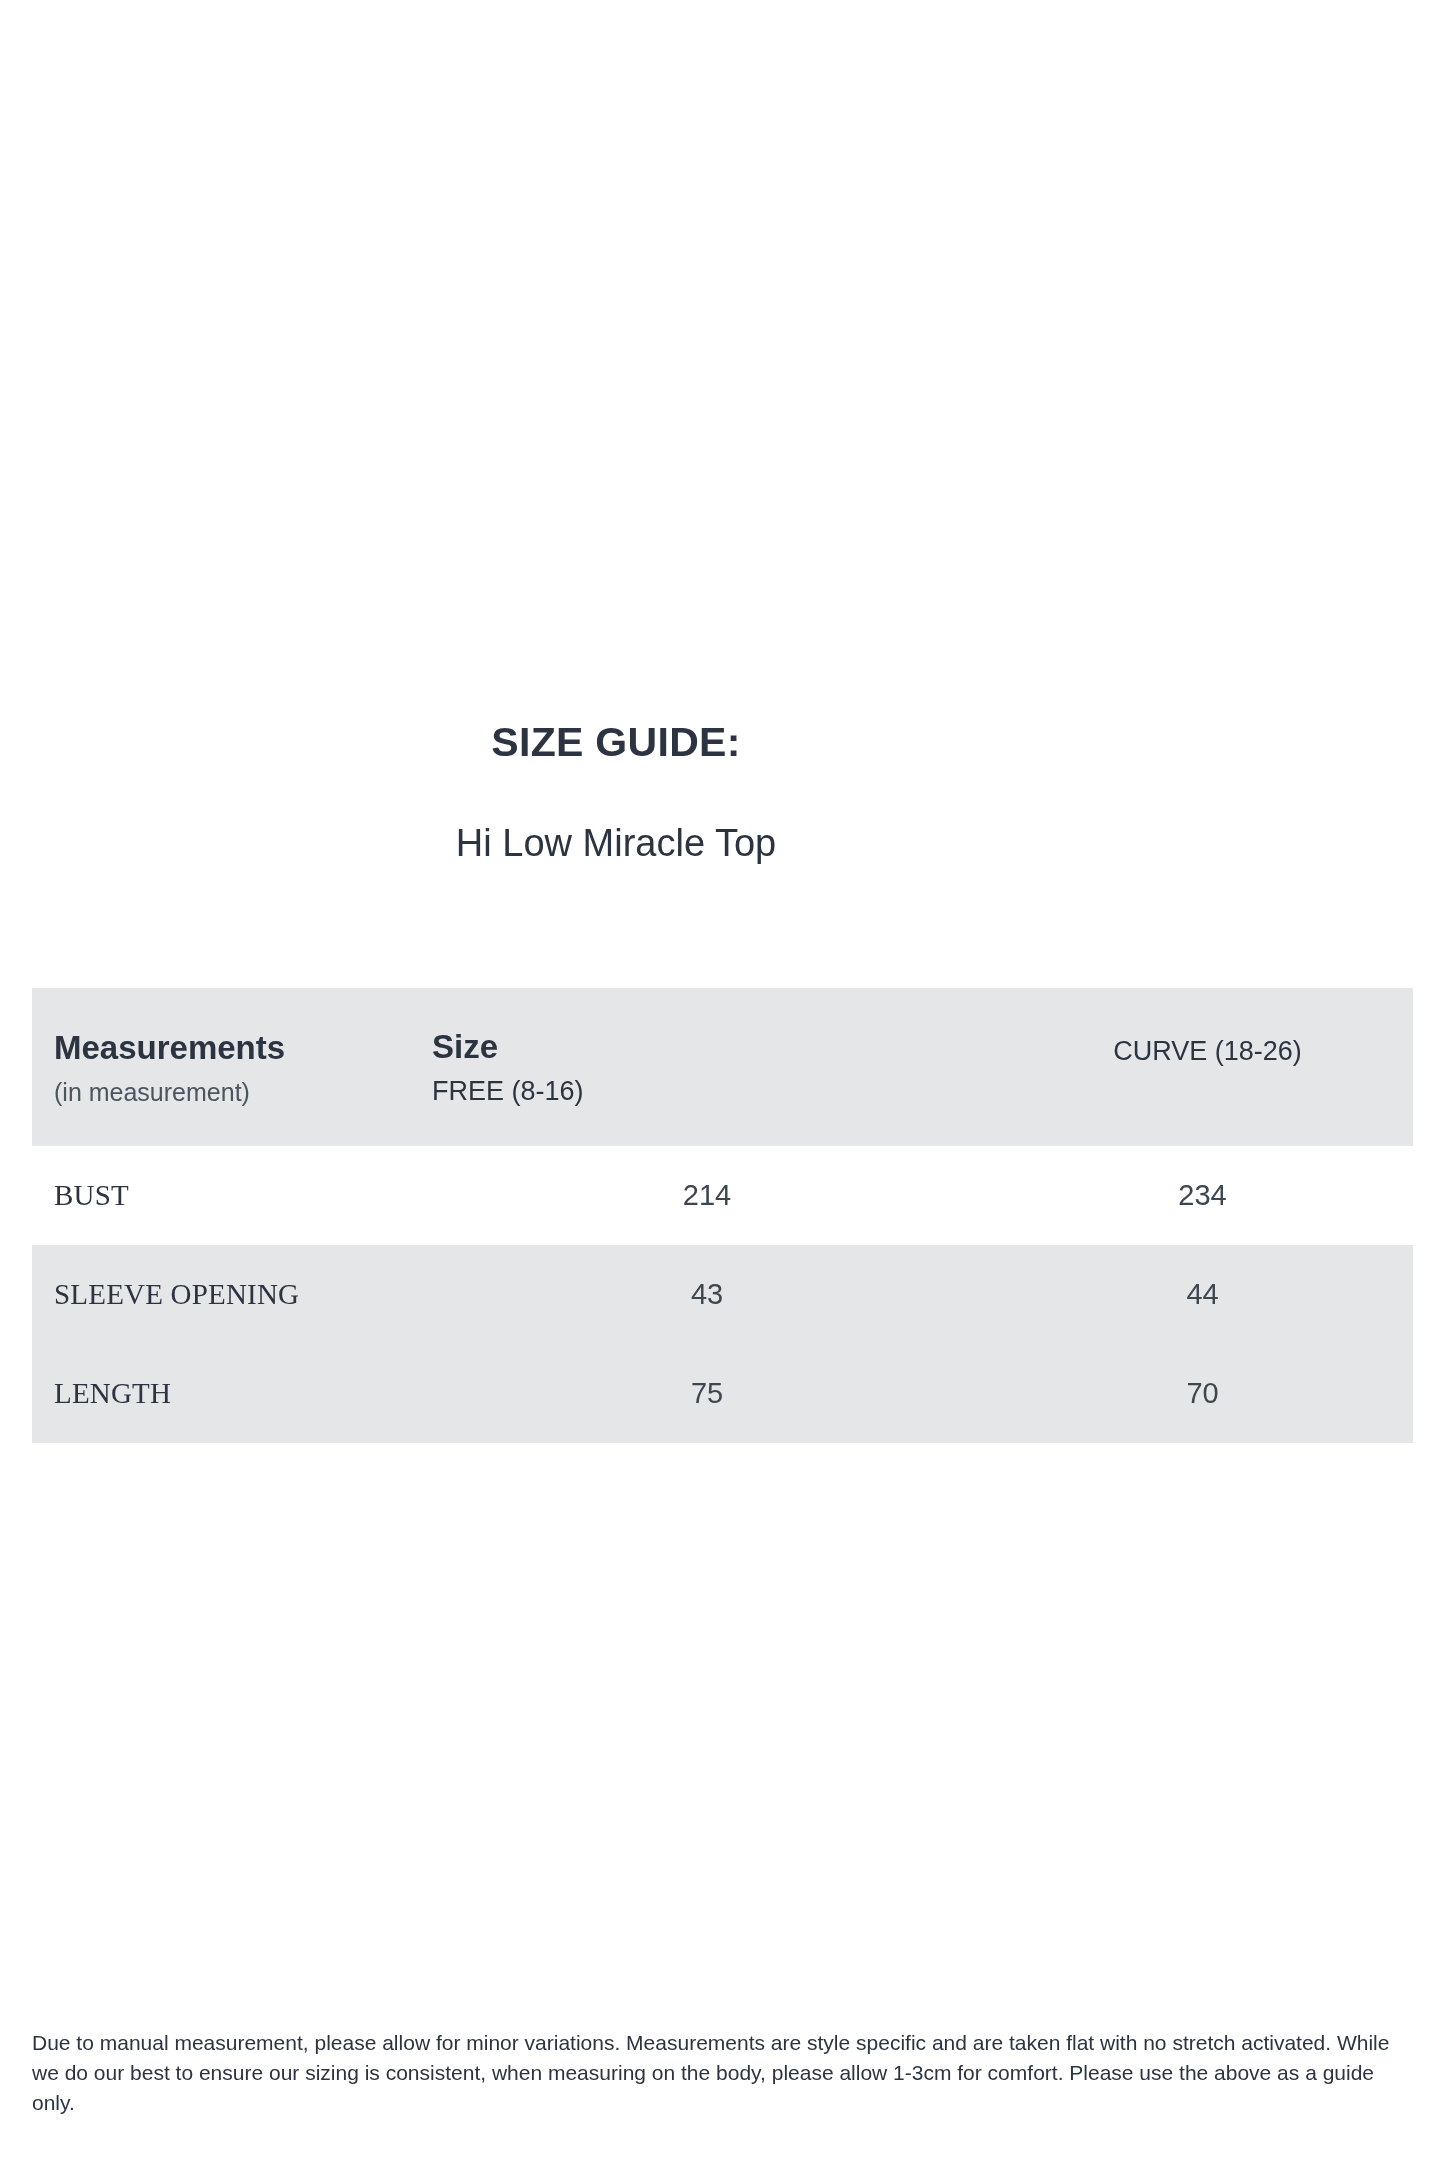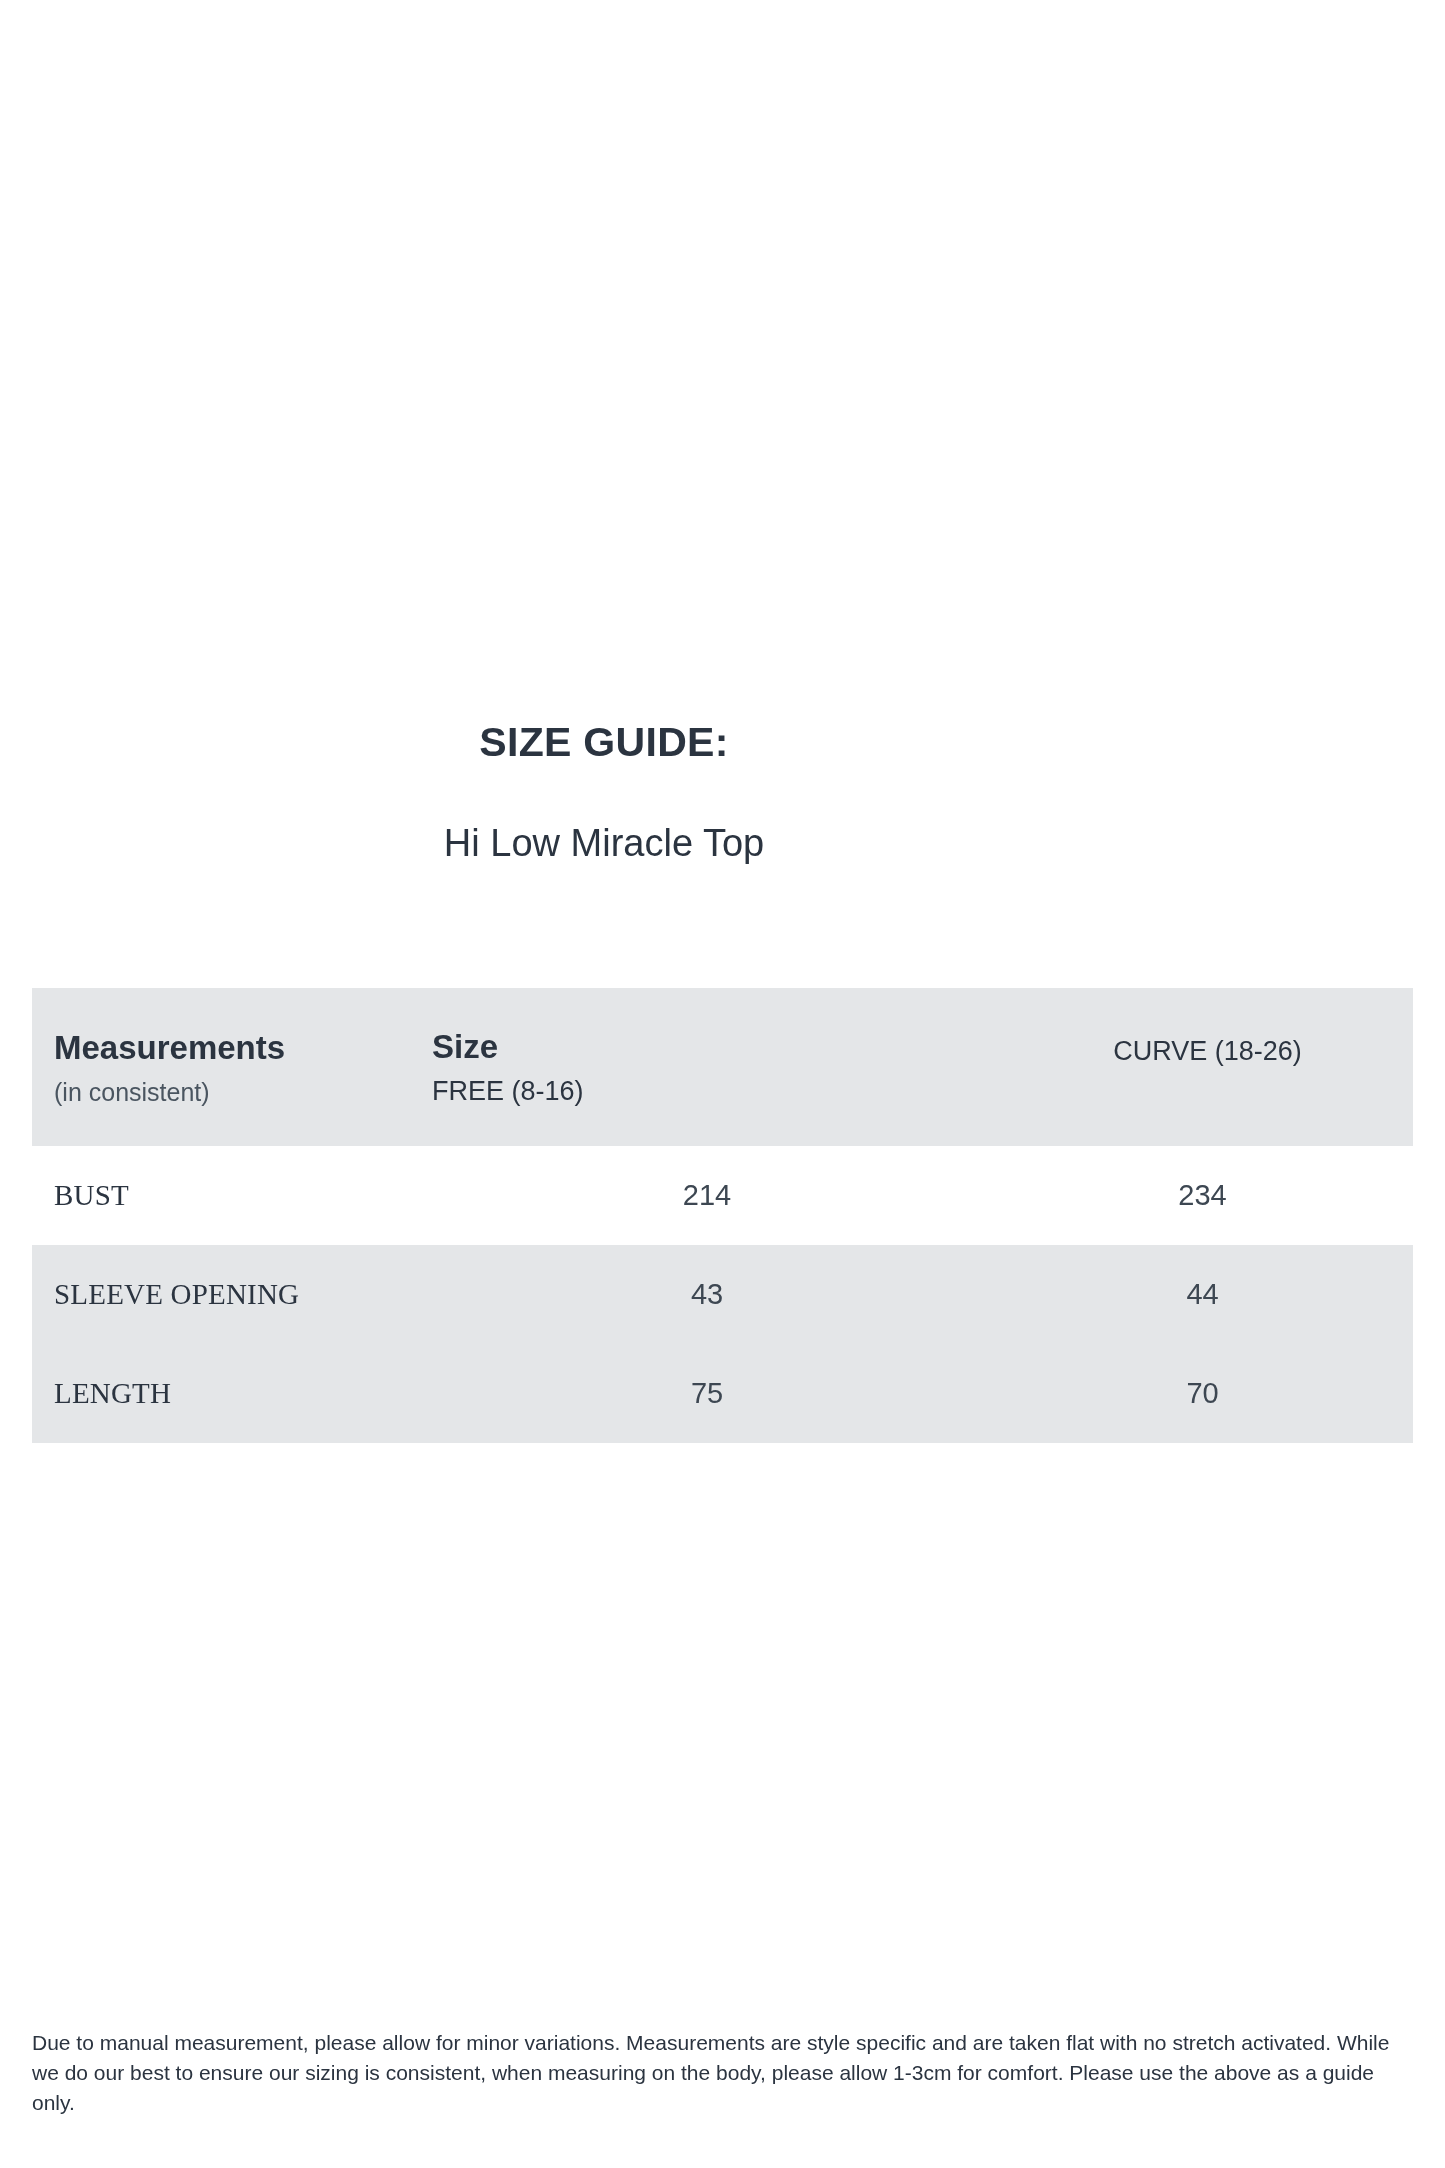--- a/index.html
+++ b/index.html
@@ -22,20 +22,21 @@
     width: 1445px;
     height: 2168px;
     box-sizing: border-box;
   }
   .title-block {
     position: absolute;
     left: 0;
     top: 720px;
     width: 1208px;
     text-align: center;
+    padding-left: 12px;
   }
   .main-title {
     font-size: 41px;
     font-weight: bold;
     color: #2b3440;
     letter-spacing: 0.3px;
     margin: 0;
     line-height: 1.1;
   }
   .sub-title {
@@ -163,21 +164,21 @@
     <colgroup>
       <col style="width:390px">
       <col style="width:290px">
       <col style="width:280px">
       <col style="width:421px">
     </colgroup>
     <tbody>
       <tr class="head-row">
         <td class="head-meas">
           <span class="h-main">Measurements</span>
-          <span class="h-sub">(in consistent)</span>
+          <span class="h-sub">(in measurement)</span>
         </td>
         <td class="head-size" colspan="2">
           <span class="h-main">Size</span>
           <span class="h-sub">FREE (8-16)</span>
         </td>
         <td class="head-curve">
           <span class="h-sub">CURVE (18-26)</span>
         </td>
       </tr>
 

